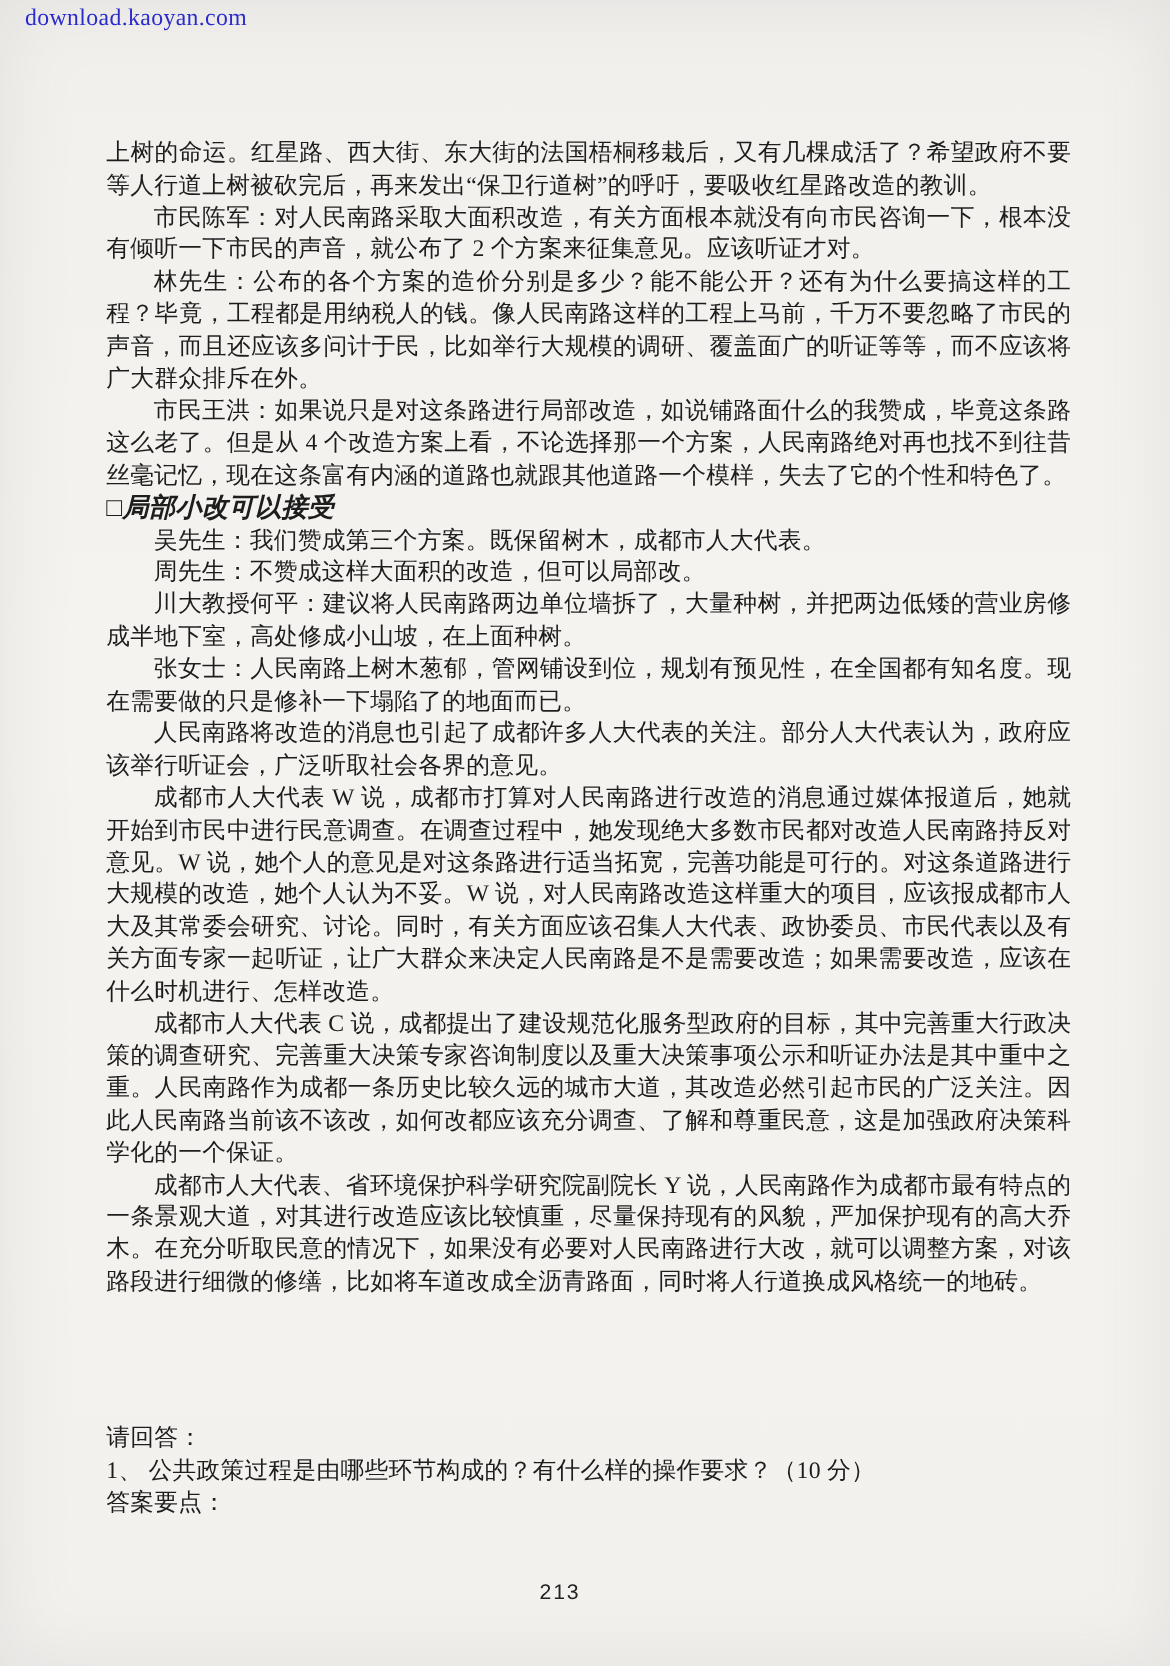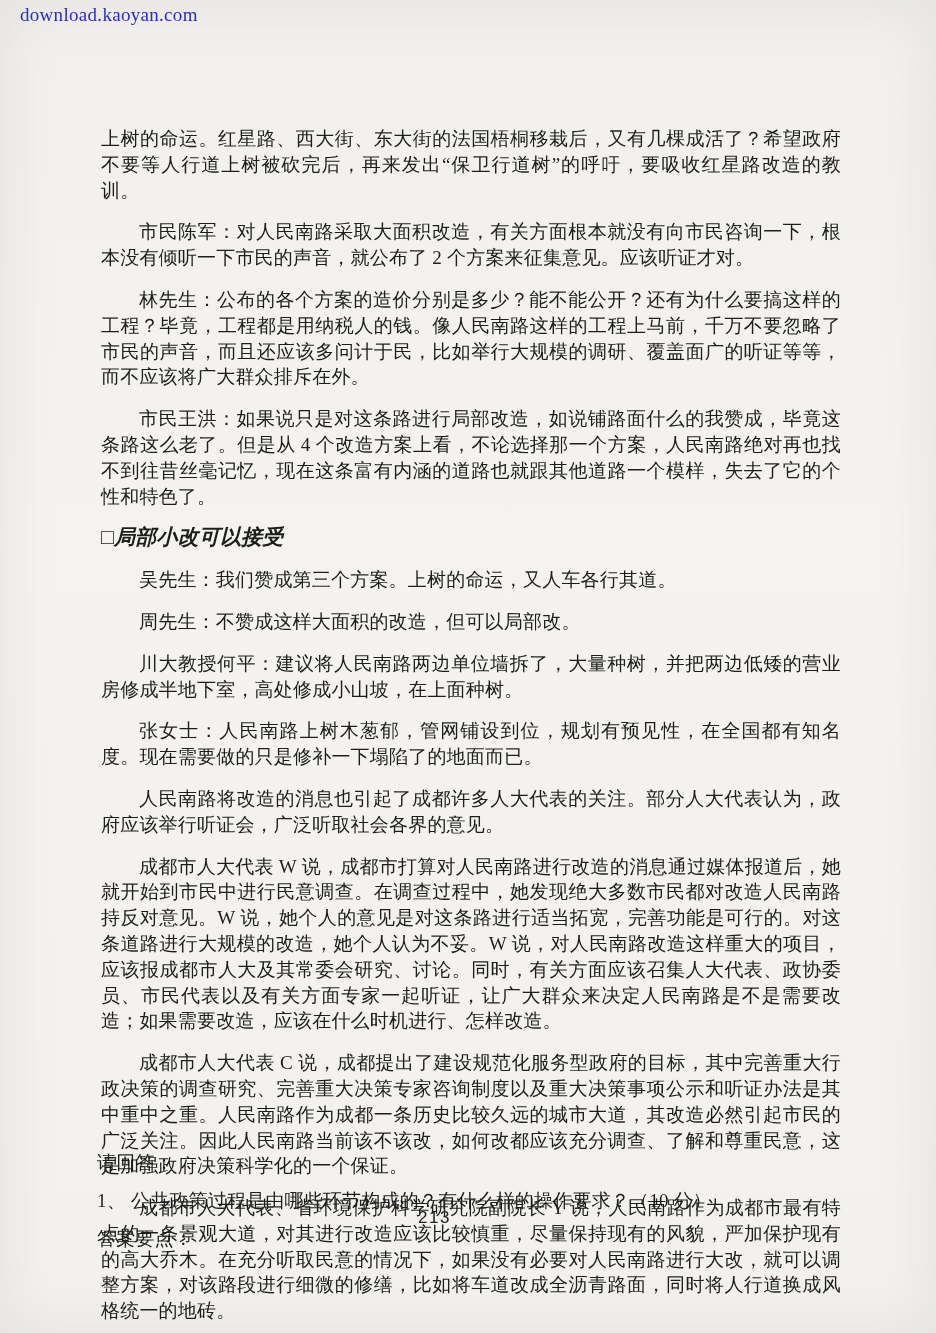--- a/index.html
+++ b/index.html
@@ -31,71 +31,71 @@
     left: 85px;
     top: 110px;
     width: 772px;
     color: #1d1d1d;
     font-size: 19px;
     line-height: 25.8px;
     letter-spacing: 0.2px;
     text-align: justify;
   }
   .text-block p {
-    margin: 16px;
+    margin: 0;
     padding: 0;
   }
   p.body-para { text-indent: 2em; }
   p.body-para.no-indent { text-indent: 0; }
   p.section-heading {
     font-weight: bold;
     font-style: italic;
     font-size: 21px;
     text-indent: 0;
   }
   .qa-block {
     position: absolute;
     left: 85px;
     top: 1138px;
     width: 772px;
     color: #1d1d1d;
     font-size: 19px;
     line-height: 26px;
     letter-spacing: 0.2px;
   }
-  .qa-block p { margin: 12px; padding: 0; }
+  .qa-block p { margin: 0; padding: 0; }
   .q-prompt  { padding-left: 57px; }
   .q-item    { padding-left: 18px; }
   .q-answer  { padding-left: 12px; }
   .page-number {
     position: absolute;
     left: 418px;
-    top: 1208px;
+    top: 1264px;
     width: 60px;
-    text-align: left;
+    text-align: center;
     font-size: 17px;
     letter-spacing: 1.5px;
     color: #222;
     font-family: "Liberation Sans", "DejaVu Sans", sans-serif;
   }
 </style>
 </head>
 <body>
 
 <div class="page">
 
   <div class="watermark" style="color: rgb(43, 43, 205);">download.kaoyan.com</div>
 
   <div class="text-block">
       <p class="body-para no-indent">上树的命运。红星路、西大街、东大街的法国梧桐移栽后，又有几棵成活了？希望政府不要等人行道上树被砍完后，再来发出“保卫行道树”的呼吁，要吸收红星路改造的教训。</p>
       <p class="body-para">市民陈军：对人民南路采取大面积改造，有关方面根本就没有向市民咨询一下，根本没有倾听一下市民的声音，就公布了 2 个方案来征集意见。应该听证才对。</p>
       <p class="body-para">林先生：公布的各个方案的造价分别是多少？能不能公开？还有为什么要搞这样的工程？毕竟，工程都是用纳税人的钱。像人民南路这样的工程上马前，千万不要忽略了市民的声音，而且还应该多问计于民，比如举行大规模的调研、覆盖面广的听证等等，而不应该将广大群众排斥在外。</p>
       <p class="body-para">市民王洪：如果说只是对这条路进行局部改造，如说铺路面什么的我赞成，毕竟这条路这么老了。但是从 4 个改造方案上看，不论选择那一个方案，人民南路绝对再也找不到往昔丝毫记忆，现在这条富有内涵的道路也就跟其他道路一个模样，失去了它的个性和特色了。</p>
       <p class="section-heading">□局部小改可以接受</p>
-      <p class="body-para">吴先生：我们赞成第三个方案。上树的命运，又人车各行其道。</p>
+      <p class="body-para">吴先生：我们赞成第三个方案。既保留树木，成都市人大代表。</p>
       <p class="body-para">周先生：不赞成这样大面积的改造，但可以局部改。</p>
       <p class="body-para">川大教授何平：建议将人民南路两边单位墙拆了，大量种树，并把两边低矮的营业房修成半地下室，高处修成小山坡，在上面种树。</p>
       <p class="body-para">张女士：人民南路上树木葱郁，管网铺设到位，规划有预见性，在全国都有知名度。现在需要做的只是修补一下塌陷了的地面而已。</p>
       <p class="body-para">人民南路将改造的消息也引起了成都许多人大代表的关注。部分人大代表认为，政府应该举行听证会，广泛听取社会各界的意见。</p>
       <p class="body-para">成都市人大代表 W 说，成都市打算对人民南路进行改造的消息通过媒体报道后，她就开始到市民中进行民意调查。在调查过程中，她发现绝大多数市民都对改造人民南路持反对意见。W 说，她个人的意见是对这条路进行适当拓宽，完善功能是可行的。对这条道路进行大规模的改造，她个人认为不妥。W 说，对人民南路改造这样重大的项目，应该报成都市人大及其常委会研究、讨论。同时，有关方面应该召集人大代表、政协委员、市民代表以及有关方面专家一起听证，让广大群众来决定人民南路是不是需要改造；如果需要改造，应该在什么时机进行、怎样改造。</p>
       <p class="body-para">成都市人大代表 C 说，成都提出了建设规范化服务型政府的目标，其中完善重大行政决策的调查研究、完善重大决策专家咨询制度以及重大决策事项公示和听证办法是其中重中之重。人民南路作为成都一条历史比较久远的城市大道，其改造必然引起市民的广泛关注。因此人民南路当前该不该改，如何改都应该充分调查、了解和尊重民意，这是加强政府决策科学化的一个保证。</p>
       <p class="body-para">成都市人大代表、省环境保护科学研究院副院长 Y 说，人民南路作为成都市最有特点的一条景观大道，对其进行改造应该比较慎重，尽量保持现有的风貌，严加保护现有的高大乔木。在充分听取民意的情况下，如果没有必要对人民南路进行大改，就可以调整方案，对该路段进行细微的修缮，比如将车道改成全沥青路面，同时将人行道换成风格统一的地砖。</p>
     </div>
 
   <div class="qa-block">

